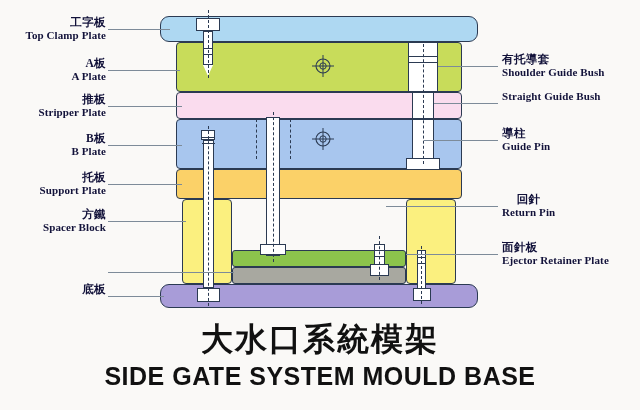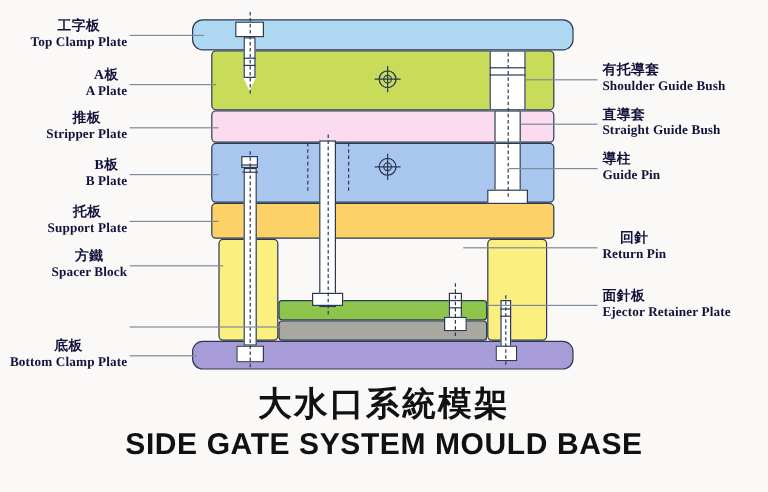--- a/index.html
+++ b/index.html
@@ -19,21 +19,21 @@
     position:absolute;
     font-family:"Liberation Serif", serif;
     font-weight:bold;
     color:#12123a;
     line-height:1.12;
     white-space:nowrap;
   }
   .lbl .cn{ display:block; font-size:11.5px; letter-spacing:.4px;}
   .lbl .en{ display:block; font-size:11px; letter-spacing:.1px;}
   .lbl.right{ text-align:left; }
-  .lbl.left{ text-align:center; }
+  .lbl.left{ text-align:right; }
 
   
   .leader{position:absolute;background:#7d8b99;height:1px;}
 
   
   .plate{position:absolute;border:1px solid #2b3a52;box-sizing:border-box;}
 
   
   .dash{
     position:absolute;width:0;
@@ -41,21 +41,21 @@
   }
   .solidline{position:absolute;background:#2b3a52;}
 
   
   #title{
     position:absolute;left:0;right:0;text-align:center;
     color:#111111;
   }
   #title .t-cn{
     font-family:"DejaVu Sans", sans-serif;
-    font-weight:bold;font-size:28px;letter-spacing:2px;
+    font-weight:bold;font-size:32px;letter-spacing:2px;
   }
   #title .t-en{
     font-family:"Liberation Sans", sans-serif;
     font-weight:bold;font-size:25px;letter-spacing:.5px;
   }
   .part{position:absolute;box-sizing:border-box;}
 </style>
 </head>
 <body>
 
@@ -180,30 +180,28 @@
   </div>
 
   <div class="lbl left" style="right:534px;top:208px;">
     <span class="cn">方鐵</span>
     <span class="en">Spacer Block</span>
   </div>
 
 
   <div class="lbl left" style="right:534px;top:283px;">
     <span class="cn">底板</span>
-    <span class="en">Bottom Clamp Plate</span>
   </div>
 
   <div class="lbl right" style="left:502px;top:53px;">
     <span class="cn">有托導套</span>
     <span class="en">Shoulder Guide Bush</span>
   </div>
 
   <div class="lbl right" style="left:502px;top:90px;">
-    <span class="cn">直導套</span>
     <span class="en">Straight Guide Bush</span>
   </div>
 
   <div class="lbl right" style="left:502px;top:127px;">
     <span class="cn">導柱</span>
     <span class="en">Guide Pin</span>
   </div>
 
   <div class="lbl right" style="left:502px;top:193px;text-align:center;">
     <span class="cn">回針</span>

